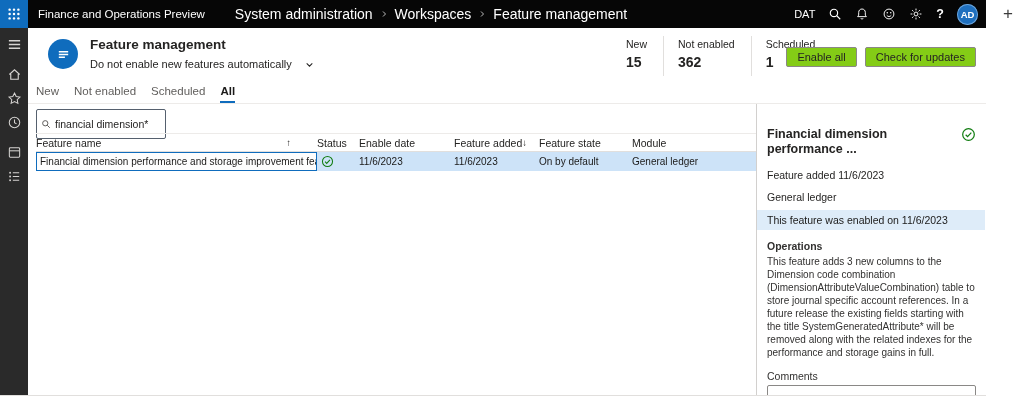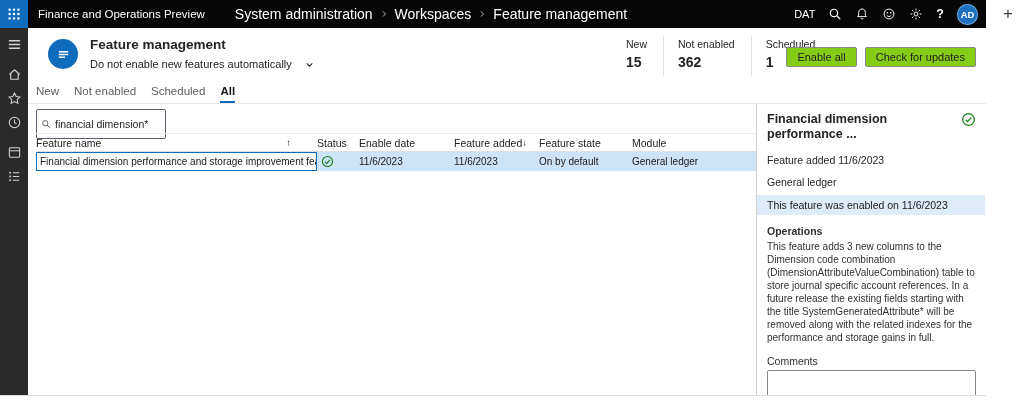--- a/index.html
+++ b/index.html
@@ -59,21 +59,21 @@
   .gh-cell.spread { justify-content:space-between; padding-right:26px; }
   .sort-arrow { font-size:9.5px; color:#252423; }
   .grid-row { height:19px; background:var(--selection,#cde3f8); cursor:pointer; }
   .cell { font-size:10px; color:#1b1a19; white-space:nowrap; overflow:hidden; }
   .cell.name { border:1px solid var(--accent,#0f6cbd); background:#fdfdfd; height:19px; display:flex; align-items:center; padding:0 3px; }
   .cell.status { display:flex; align-items:center; padding-left:4px; }
   .check { color:var(--success,#107c10); display:flex; }
 
   
   .panel { position:absolute; left:756px; top:104px; width:229px; height:291px; border-left:1px solid #d2d0ce; background:#fff; overflow:hidden; }
-  .panel-title-row { display:flex; align-items:flex-start; justify-content:space-between; padding:8px 9px 3px 10px; }
+  .panel-title-row { display:flex; align-items:flex-start; justify-content:space-between; padding:8px 9px 3px 10px;margin-top:15px; }
   .panel-title { font-size:12.5px; font-weight:700; line-height:15px; }
   .panel-meta { font-size:10.5px; padding:0 10px; line-height:14px;margin-top:8px; }
   .panel-banner { margin-top:6px; background:var(--banner,#deecf9); padding:4px 10px; font-size:10.5px; color:#1b1a19; }
   .section-label { font-size:10.5px; font-weight:700; color:#323130; padding:10px 10px 3px; }
   .panel-desc { padding:0 10px; font-size:10px; line-height:13px; color:#323130; }
   .comments-label { font-size:10.5px; color:#323130; padding:11px 10px 3px; }
   .comments-box { display:block; margin:0 10px; width:209px; height:76px; border:1px solid #8a8886; border-radius:2px; background:#fff; resize:none; font-family:inherit; font-size:10.5px; padding:4px; }
   .app-bottom-line { position:absolute; left:0; top:395px; width:986px; height:1px; background:#e1dfdd; }
 </style>
 </head>

